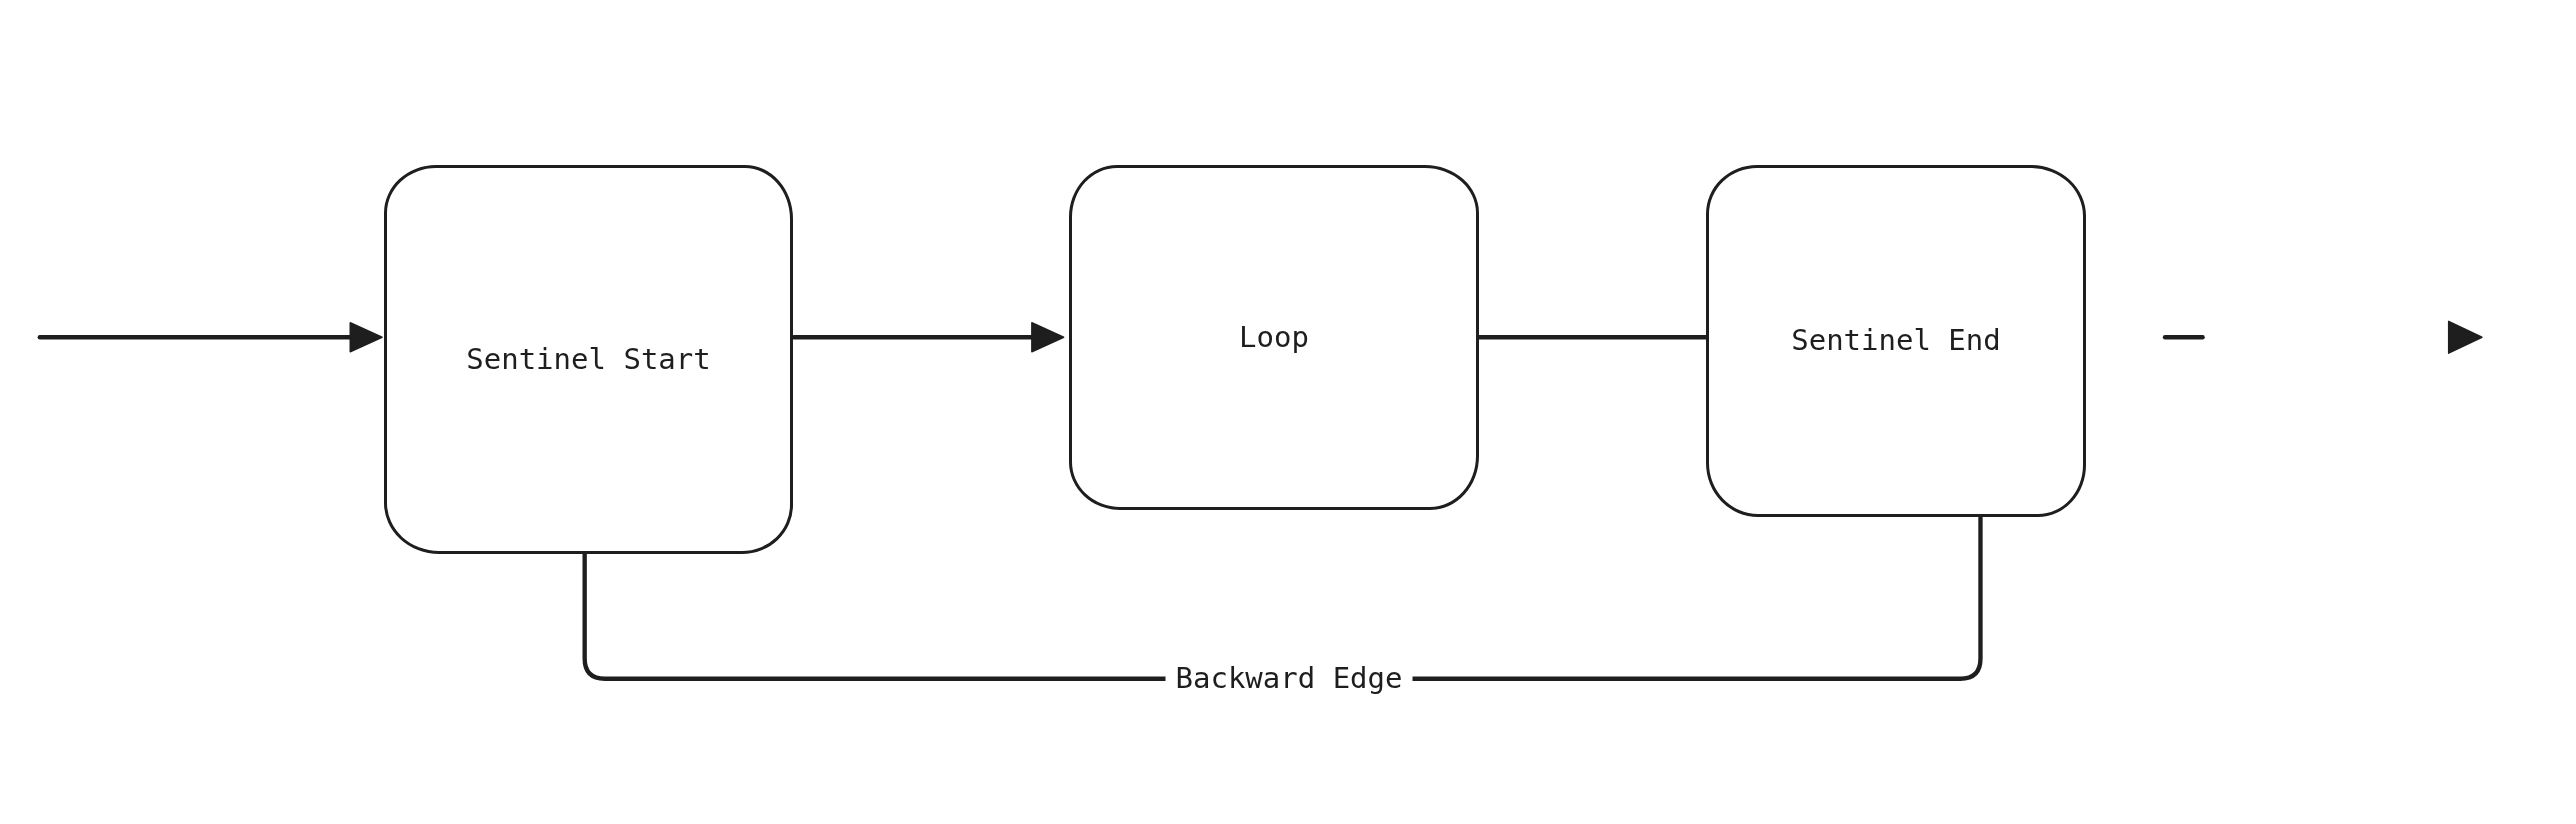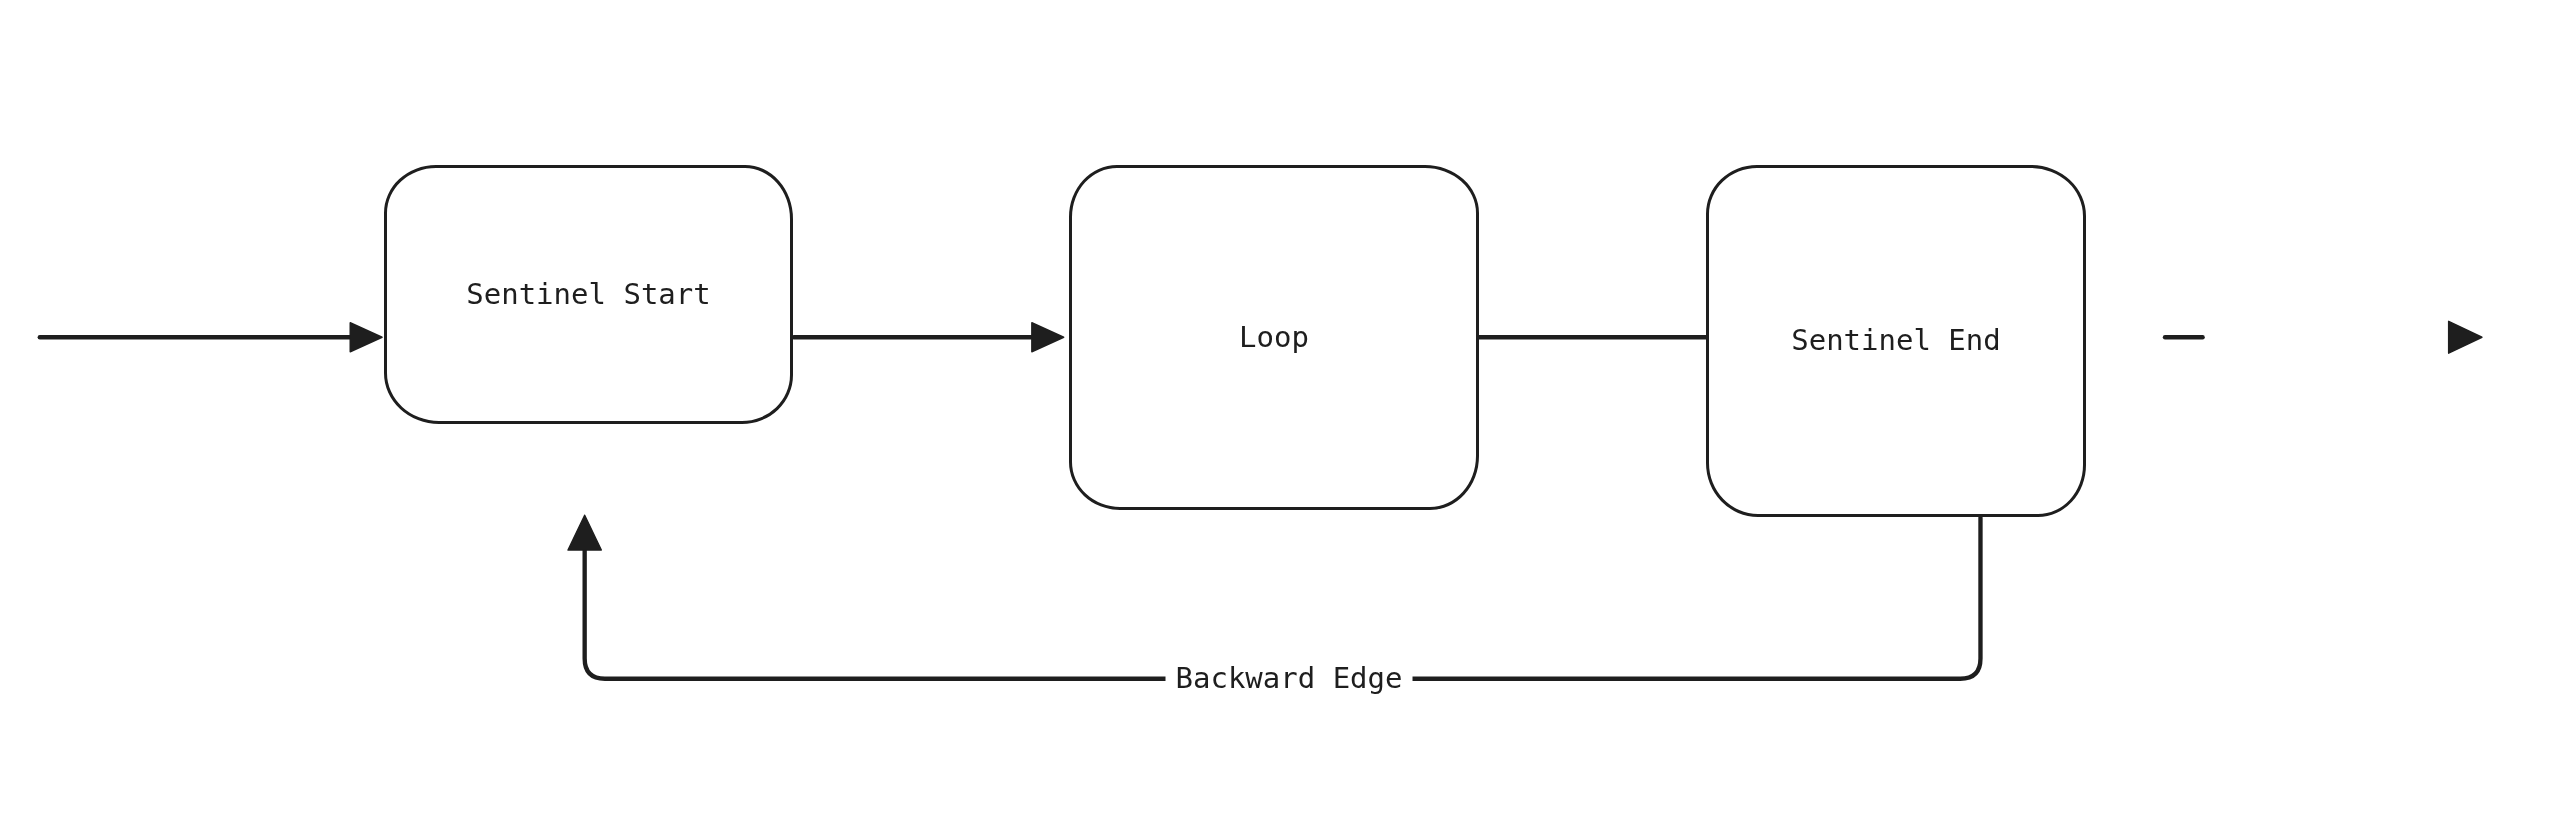--- a/index.html
+++ b/index.html
@@ -42,21 +42,21 @@
     background: #ffffff;
     display: flex;
     flex-direction: column;
     align-items: center;
     justify-content: center;
     font-size: 29px;
     line-height: 1.35;
     text-align: center;
   }
   #node-start {
-    left: 384px; top: 165px; width: 409px; height: 259px;
+    left: 384px; top: 165px; width: 409px; height: 389px;
     border-radius: 52px 48px 51px 55px / 48px 54px 49px 51px;
   }
   #node-loop {
     left: 1069px; top: 165px; width: 410px; height: 345px;
     border-radius: 48px 54px 49px 51px / 52px 48px 54px 48px;
   }
   #node-end {
     left: 1706px; top: 165px; width: 380px; height: 352px;
     border-radius: 51px 55px 48px 52px / 49px 51px 52px 54px;
   }

